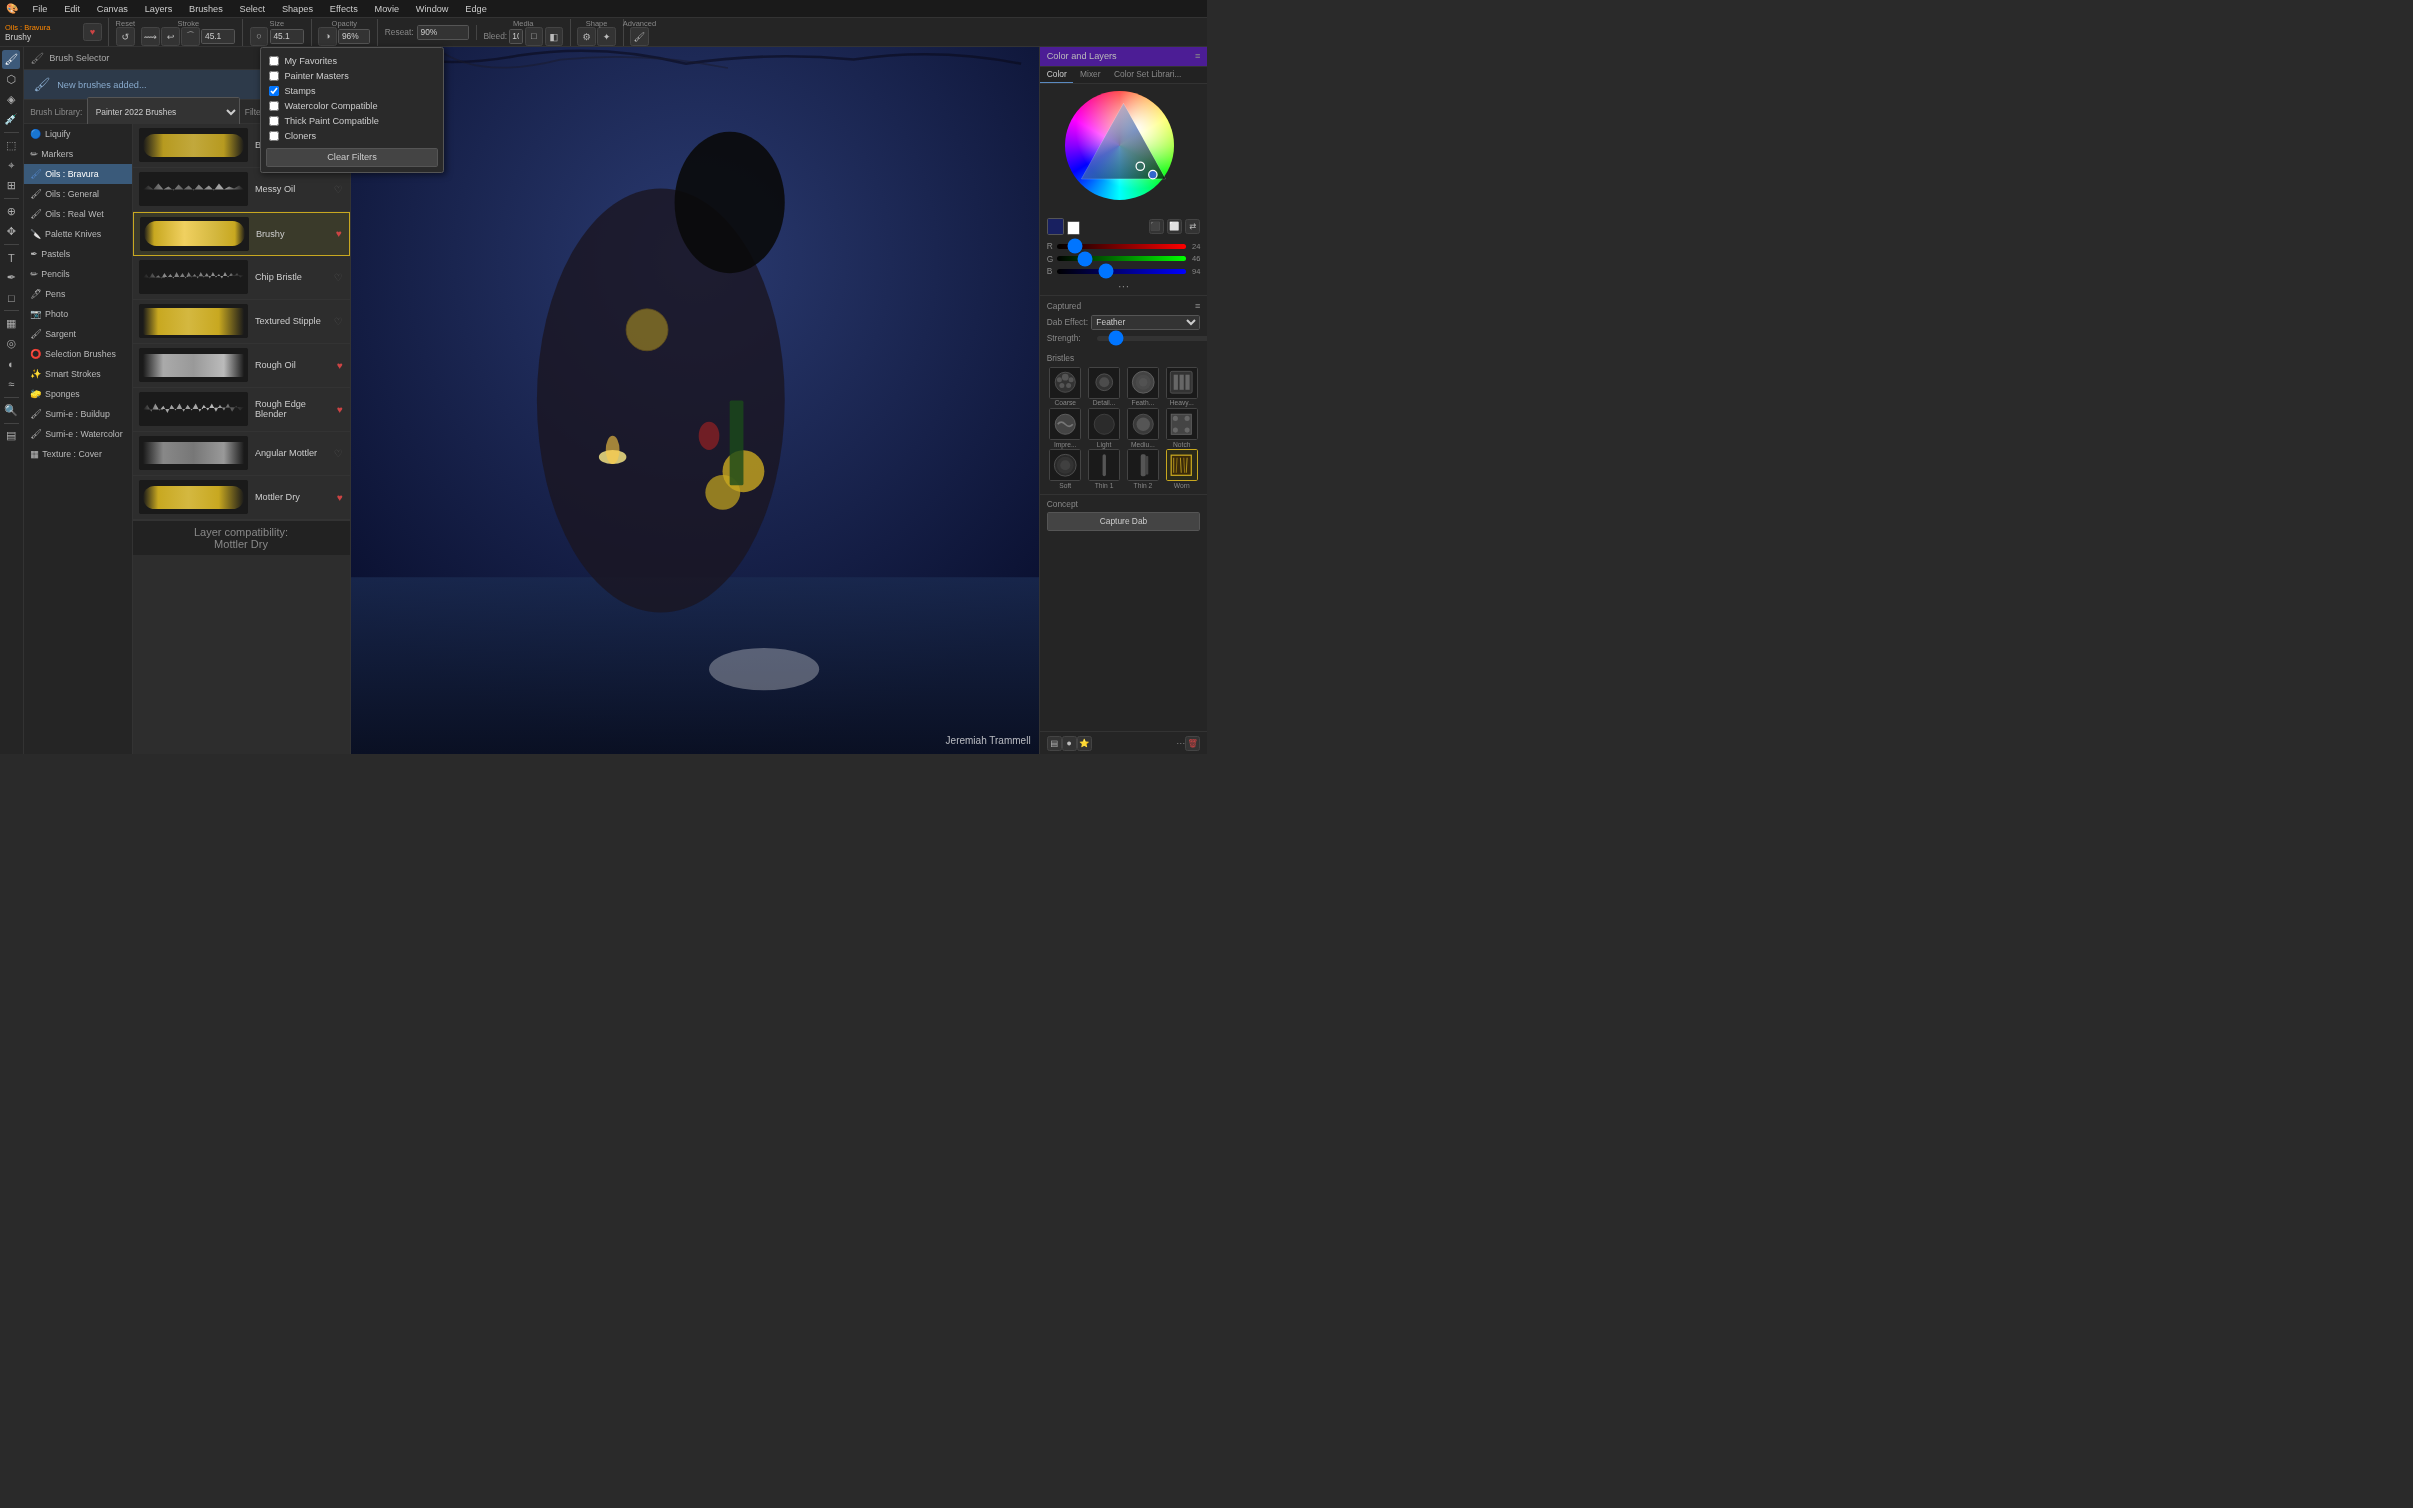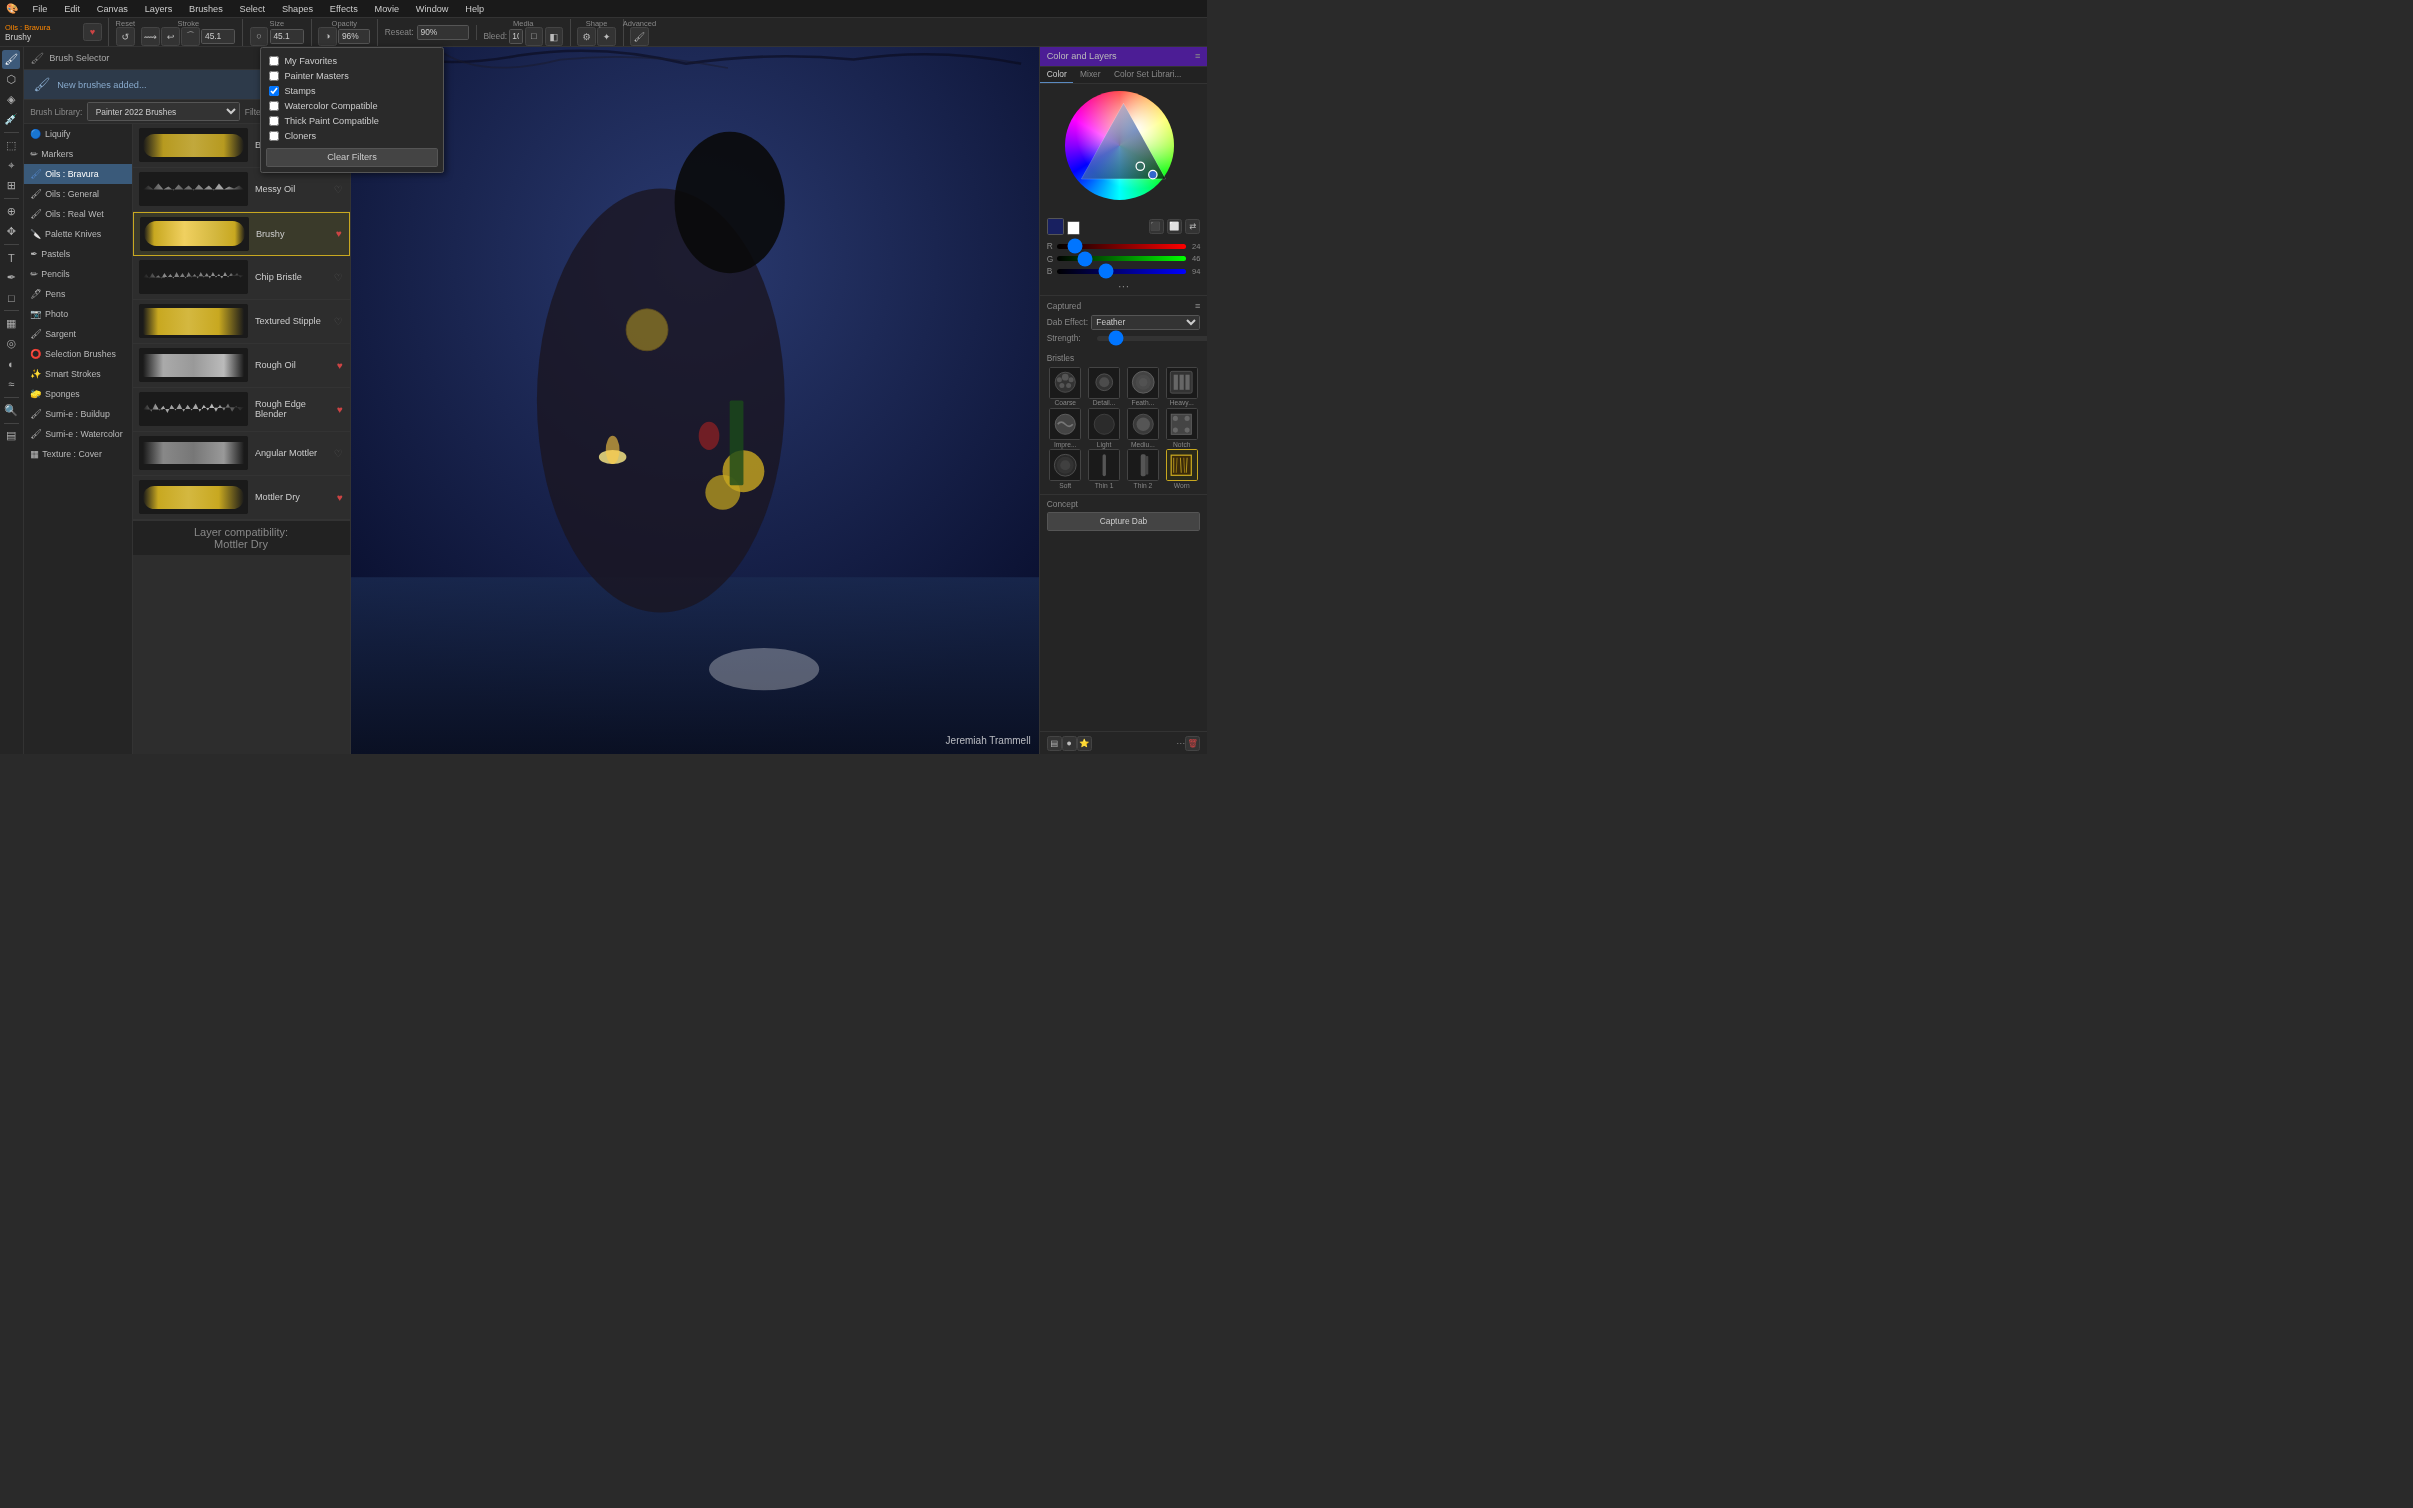--- a/index.html
+++ b/index.html
@@ -169,21 +169,21 @@
       height: 23.5px;
       display: flex;
       align-items: center;
       padding: 0 6.7px;
       gap: 5px;
       border-bottom: 0.8px solid #333;
       background: #2a2a2a;
     }
     .library-select {
       flex: 1;
-      height: 19px;
+      height: 30px;
       background: #333;
       border: 0.8px solid #555;
       color: #ccc;
       font-size: 8.4px;
       padding: 0 3.4px;
       border-radius: 1.7px;
     }
     .filter-btn {
       width: 17px;
       height: 17px;
@@ -626,21 +626,21 @@
   <span class="menu-item">File</span>
   <span class="menu-item">Edit</span>
   <span class="menu-item">Canvas</span>
   <span class="menu-item">Layers</span>
   <span class="menu-item">Brushes</span>
   <span class="menu-item">Select</span>
   <span class="menu-item">Shapes</span>
   <span class="menu-item">Effects</span>
   <span class="menu-item">Movie</span>
   <span class="menu-item">Window</span>
-  <span class="menu-item">Help</span>
+  <span class="menu-item">Edge</span>
 </div>
 
 <div id="toolbar">
 
   <div class="toolbar-section">
     <div style="display:flex;flex-direction:column;justify-content:center;min-width:75px;">
       <span style="font-size:7.5px;color:#ff8800;">Oils : Bravura</span>
       <span style="font-size:8.4px;color:#ccc;">Brushy</span>
     </div>
     <div class="toolbar-btn" style="color:#c44;">♥</div>

